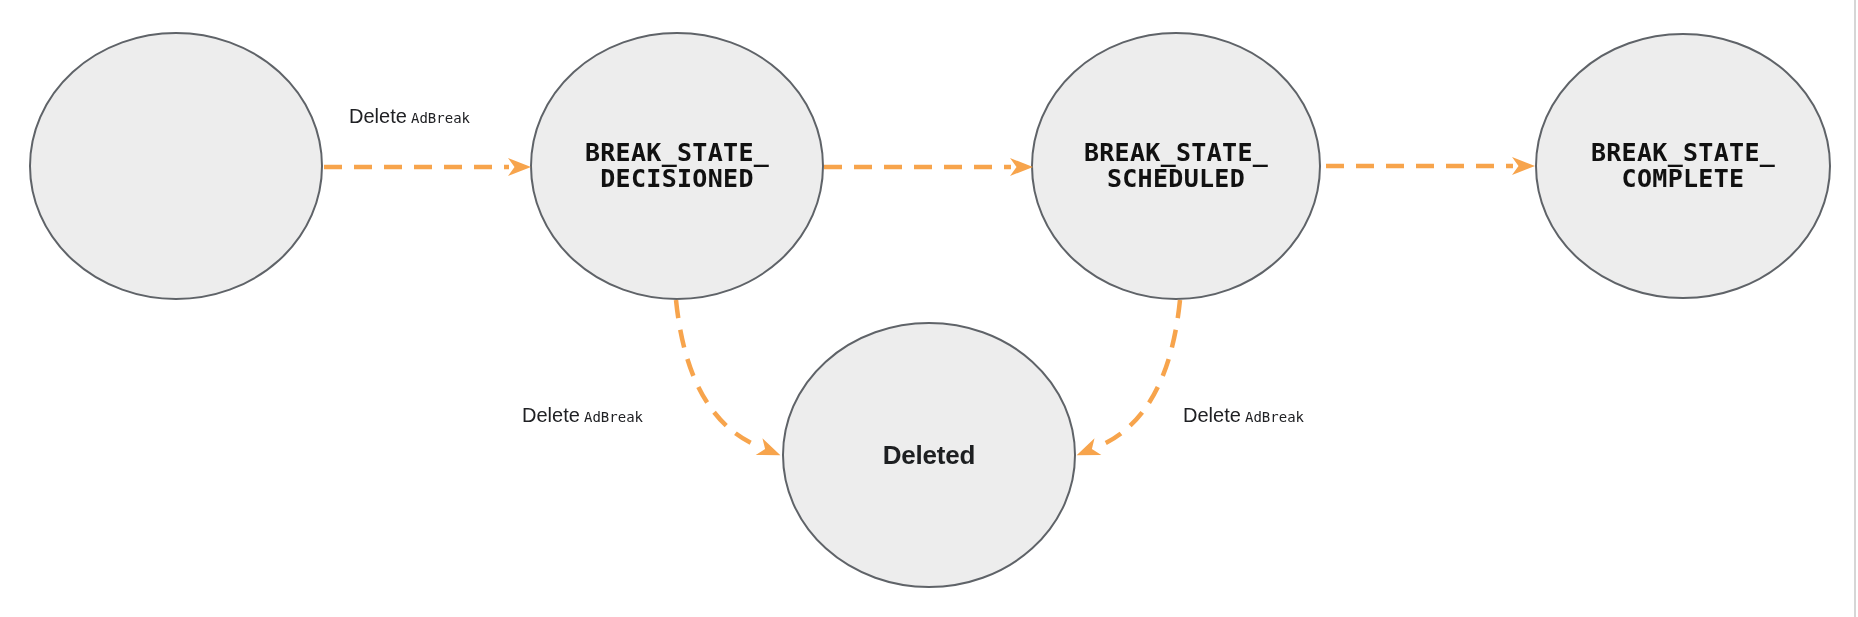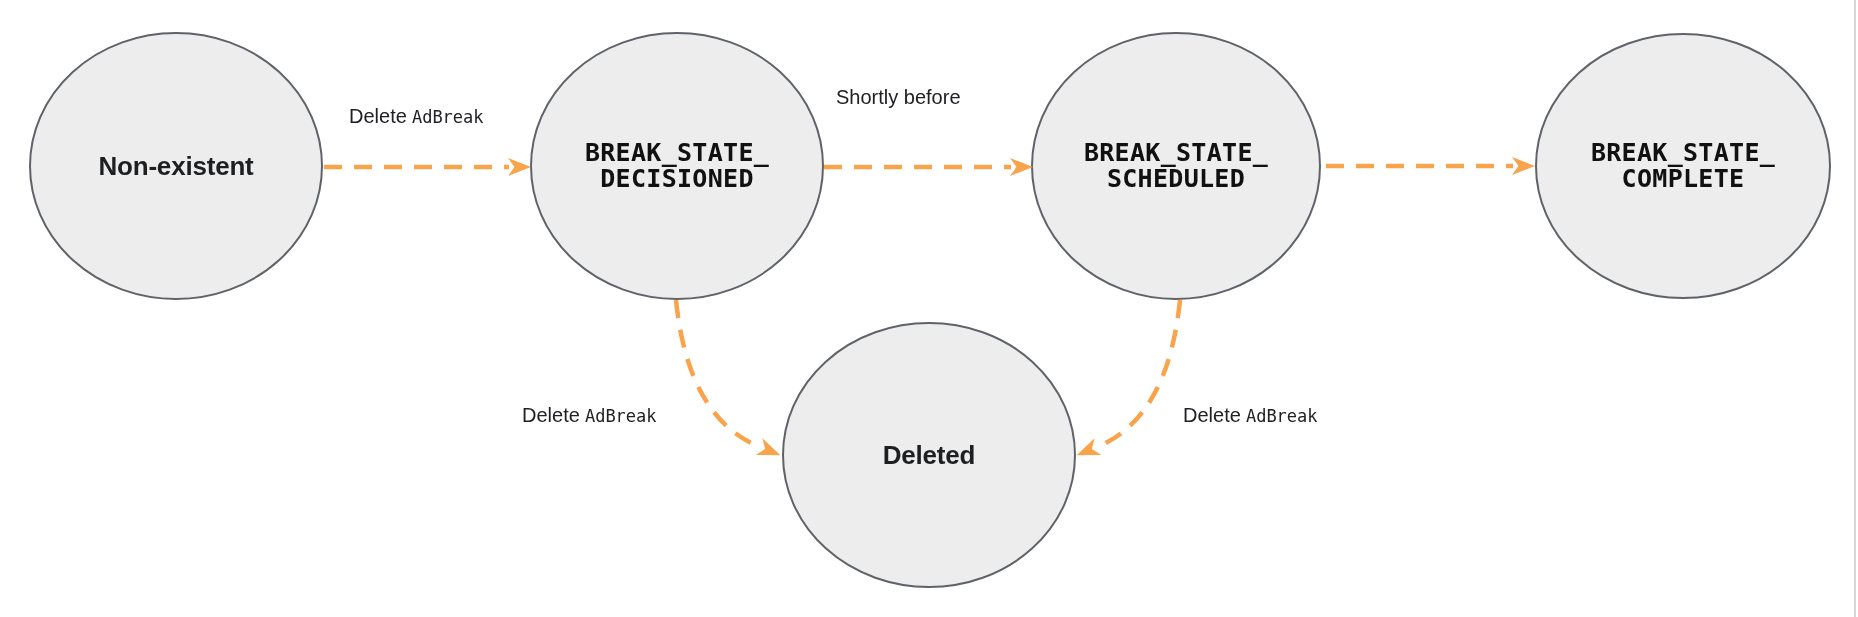--- a/index.html
+++ b/index.html
@@ -44,21 +44,21 @@
   .edge-label {
     position: absolute;
     font-size: 20px;
     line-height: 24px;
     white-space: nowrap;
     color: #202124;
   }
   .edge-label .sans { font-family: "Liberation Sans", sans-serif; }
   .edge-label .code {
     font-family: "DejaVu Sans Mono", monospace;
-    font-size: 17px;
+    font-size: 14px;
   }
   .edge-label .sans + .code { margin-left: 0.30em; }
   .edge-label.two-line { line-height: 26px; }
   .edge-label.four-line { line-height: 24px; }
 
   .frame-line {
     position: absolute;
     left: 1854px;
     top: 0;
     width: 1.5px;
@@ -84,23 +84,20 @@
     <ellipse cx="1683" cy="166" rx="147" ry="132" fill="#EDEDED" stroke="#5F6368" stroke-width="2"></ellipse>
     <ellipse cx="929" cy="455" rx="146" ry="132" fill="#EDEDED" stroke="#5F6368" stroke-width="2"></ellipse>
 
     <path d="M324,167 L509,167" fill="none" stroke="#F7A44C" stroke-width="4.5" stroke-dasharray="18 12" marker-end="url(#ah)"></path>
     <path d="M824,167 L1011,167" fill="none" stroke="#F7A44C" stroke-width="4.5" stroke-dasharray="18 12" marker-end="url(#ah)"></path>
     <path d="M1326,166 L1513,166" fill="none" stroke="#F7A44C" stroke-width="4.5" stroke-dasharray="18 12" marker-end="url(#ah)"></path>
     <path d="M676,300 Q688,418 760,447" fill="none" stroke="#F7A44C" stroke-width="4.5" stroke-dasharray="18 12" marker-end="url(#ah)"></path>
     <path d="M1180,300 Q1168,418 1097,447" fill="none" stroke="#F7A44C" stroke-width="4.5" stroke-dasharray="18 12" marker-end="url(#ah)"></path>
   </svg>
 
-  <div class="node-label" style="left:30px; top:33px; width:292px; height:266px;">
-    <span class="state-name">Non-existent</span>
-  </div>
 
   <div class="node-label" style="left:531px; top:33px; width:292px; height:266px;">
     <div class="state-code">BREAK_STATE_</div>
     <div class="state-code">DECISIONED</div>
   </div>
 
   <div class="node-label" style="left:1032px; top:33px; width:288px; height:266px;">
     <div class="state-code">BREAK_STATE_</div>
     <div class="state-code">SCHEDULED</div>
   </div>
@@ -112,21 +109,20 @@
 
   <div class="node-label" style="left:783px; top:323px; width:292px; height:264px;">
     <span class="state-name">Deleted</span>
   </div>
 
   <div class="edge-label" style="left:349px; top:104px;">
     <span class="sans">Delete</span><span class="code">AdBreak</span>
   </div>
 
   <div class="edge-label two-line" style="left:836px; top:84px;">
-    <div class="sans">Shortly before</div>
   </div>
 
 
   <div class="edge-label" style="left:522px; top:403px;">
     <span class="sans">Delete</span><span class="code">AdBreak</span>
   </div>
 
   <div class="edge-label" style="left:1183px; top:403px;">
     <span class="sans">Delete</span><span class="code">AdBreak</span>
   </div>

